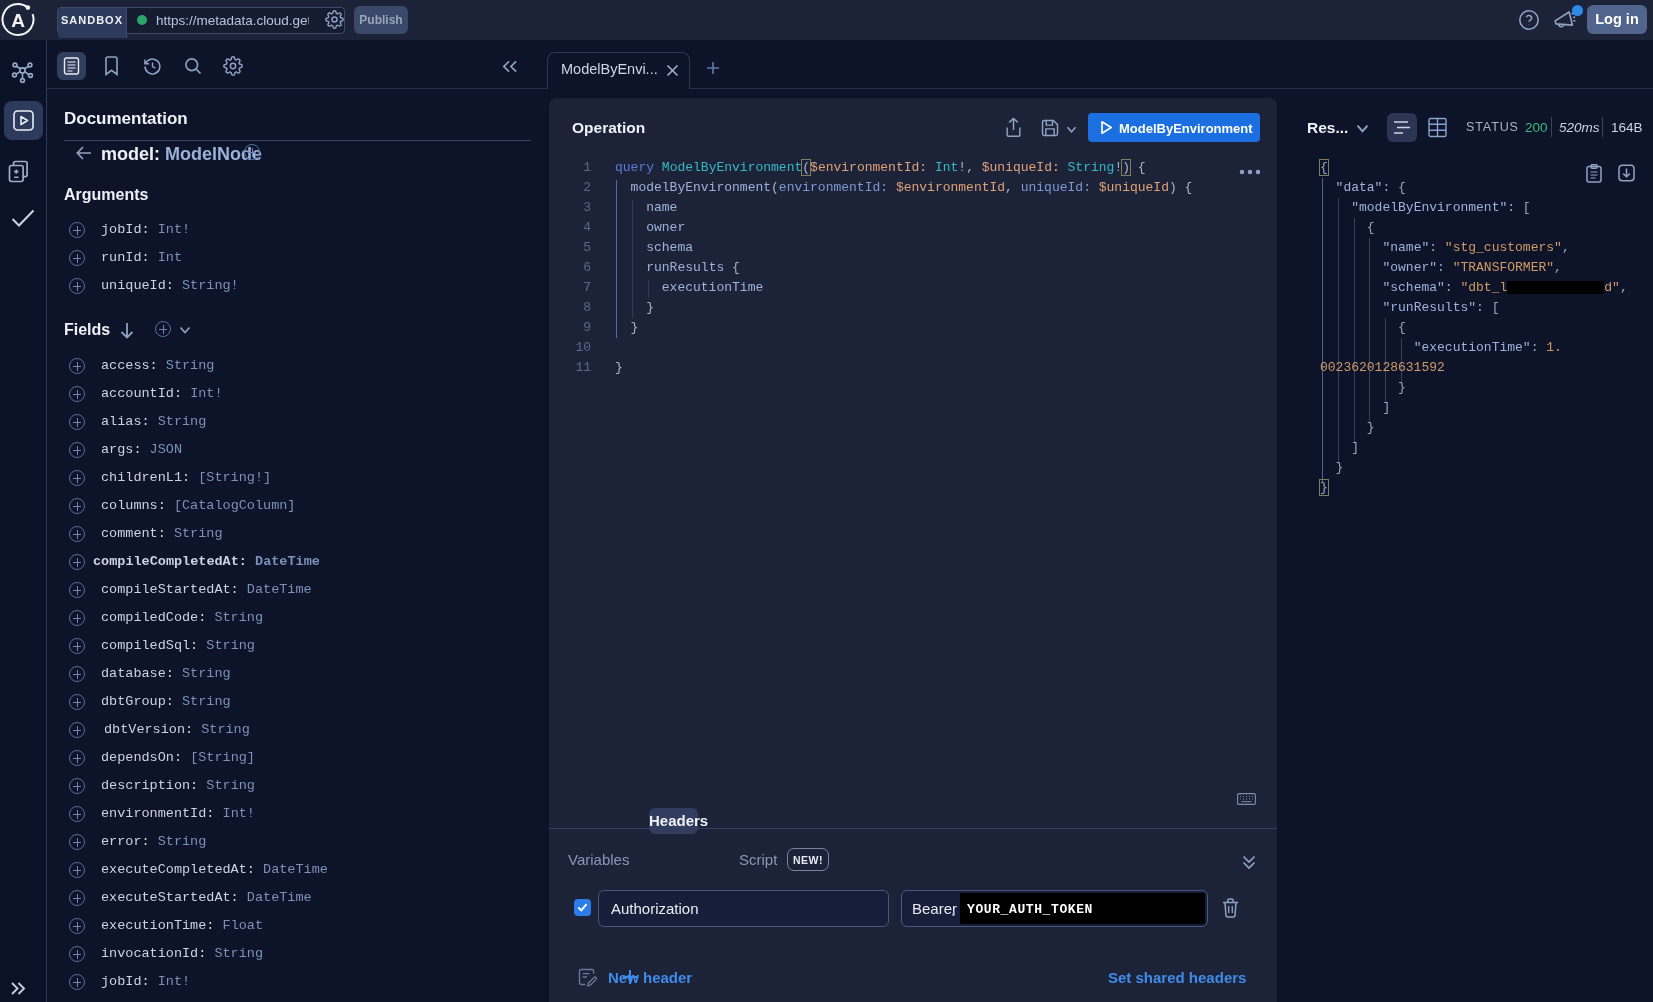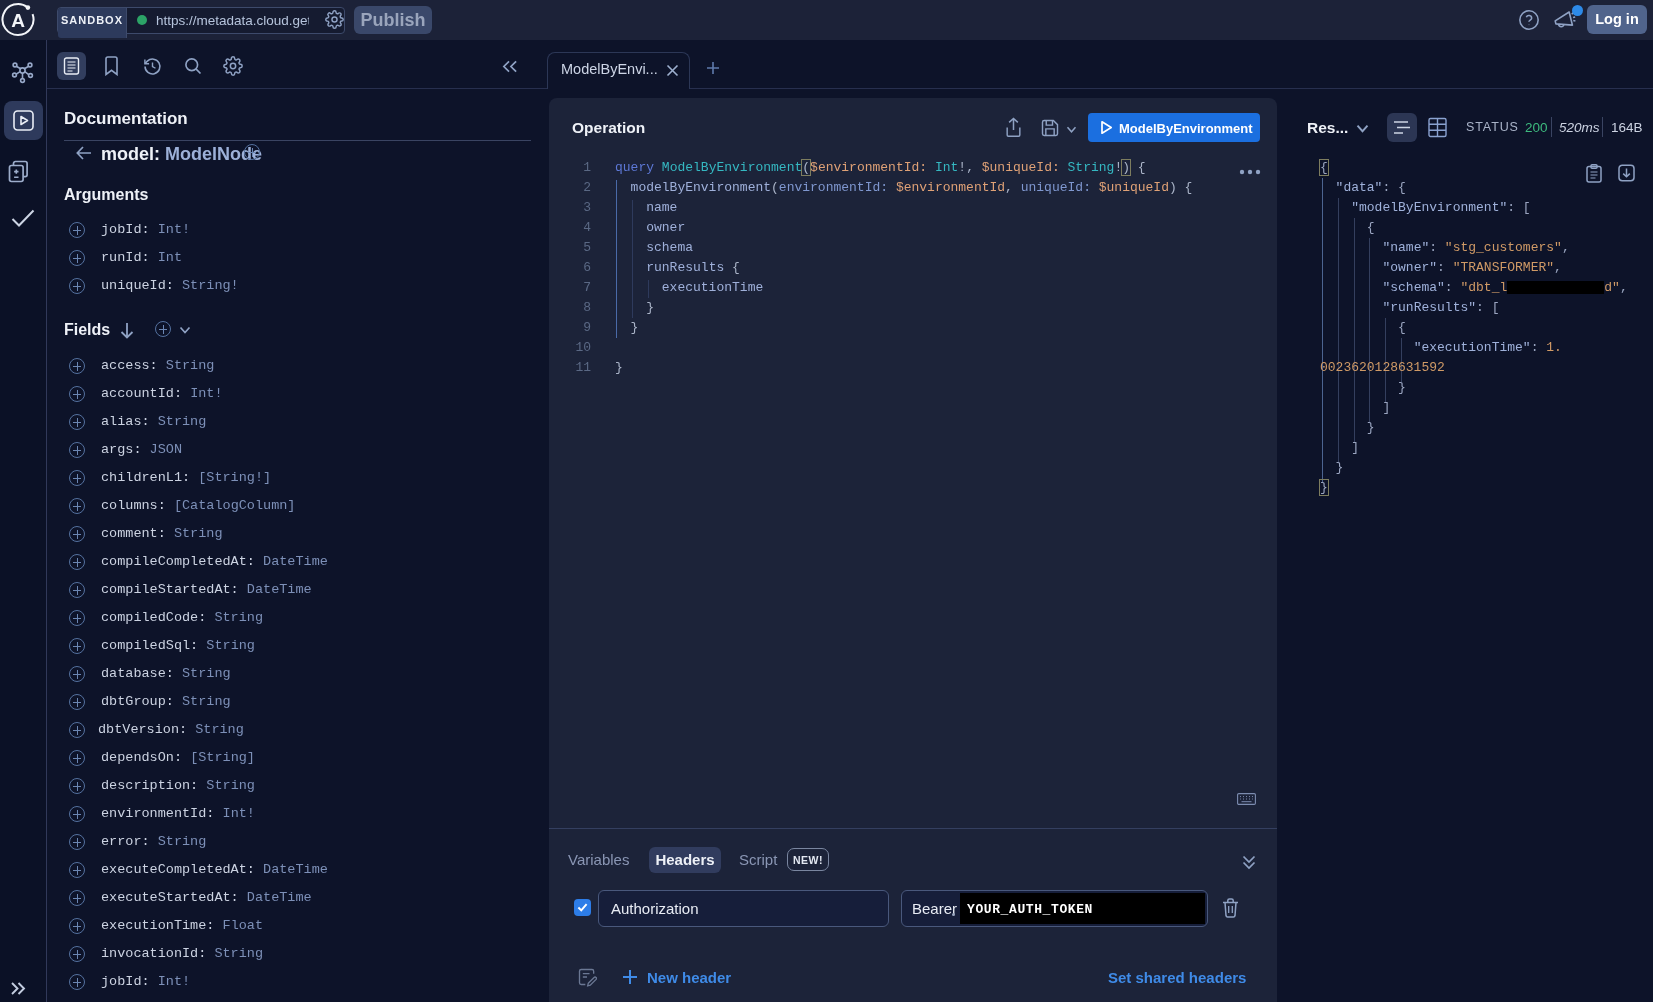--- a/index.html
+++ b/index.html
@@ -70,21 +70,21 @@
 </svg>
 
 <div class="abs" style="left:57px;top:7px;width:288px;height:27px;border:1px solid #3d4a6b;border-radius:4px;background:#151b30;"></div>
 <div class="abs" style="left:58px;top:8px;width:69px;height:30px;background:#2d3a5c;border-radius:3px 0 0 3px;border-right:1px solid #3d4a6b;color:#eef1f7;font-size:11px;font-weight:bold;letter-spacing:1px;line-height:25px;text-align:center;">SANDBOX</div>
 <div class="abs" style="left:137px;top:15px;width:10px;height:10px;border-radius:50%;background:#2ca467;"></div>
 <div class="abs" style="left:156px;top:7px;width:153px;height:27px;line-height:27px;font-size:13.5px;color:#b6c4dc;overflow:hidden;white-space:nowrap;">https://metadata.cloud.get​d</div>
 <svg class="abs icon" style="left:325px;top:10px;" width="19" height="19" viewBox="0 0 24 24" fill="none" stroke="#8fa2c4" stroke-width="1.8">
   <circle cx="12" cy="12" r="3.2"></circle>
   <path d="M19.4 15a1.65 1.65 0 0 0 .33 1.82l.06.06a2 2 0 1 1-2.83 2.83l-.06-.06a1.65 1.65 0 0 0-1.82-.33 1.65 1.65 0 0 0-1 1.51V21a2 2 0 1 1-4 0v-.09A1.65 1.65 0 0 0 9 19.4a1.65 1.65 0 0 0-1.82.33l-.06.06a2 2 0 1 1-2.83-2.83l.06-.06a1.65 1.65 0 0 0 .33-1.82 1.65 1.65 0 0 0-1.51-1H3a2 2 0 1 1 0-4h.09A1.65 1.65 0 0 0 4.6 9a1.65 1.65 0 0 0-.33-1.82l-.06-.06a2 2 0 1 1 2.83-2.83l.06.06a1.65 1.65 0 0 0 1.82.33H9a1.65 1.65 0 0 0 1-1.51V3a2 2 0 1 1 4 0v.09a1.65 1.65 0 0 0 1 1.51 1.65 1.65 0 0 0 1.82-.33l.06-.06a2 2 0 1 1 2.83 2.83l-.06.06a1.65 1.65 0 0 0-.33 1.82V9a1.65 1.65 0 0 0 1.51 1H21a2 2 0 1 1 0 4h-.09a1.65 1.65 0 0 0-1.51 1z"></path>
 </svg>
-<div class="abs" style="left:354px;top:6px;width:78px;height:28px;background:#3a486a;border-radius:6px;color:#9aa5bc;font-size:18px;font-weight:bold;line-height:28px;text-align:center;">Publish</div>
+<div class="abs" style="left:354px;top:6px;width:54px;height:28px;background:#3a486a;border-radius:6px;color:#9aa5bc;font-size:12px;font-weight:bold;line-height:28px;text-align:center;">Publish</div>
 
 <svg class="abs" style="left:1518px;top:9px;" width="22" height="22" viewBox="0 0 24 24" fill="none" stroke="#8fa2c4" stroke-width="1.7">
   <circle cx="12" cy="12" r="10"></circle>
   <path d="M9.1 9a3 3 0 0 1 5.8 1c0 2-3 2.2-3 4"></path>
   <path d="M12 17.2v.3" stroke-width="2.2"></path>
 </svg>
 <svg class="abs" style="left:1552px;top:7px;" width="26" height="26" viewBox="0 0 24 24" fill="none" stroke="#8fa2c4" stroke-width="1.5">
   <g transform="rotate(-14 12 12)">
   <path d="m3 10.6 14.5-4.8v12.4L3 13.4v-2.8z" stroke-linejoin="round"></path>
   <path d="M10.2 15.4a2.5 2.5 0 1 1-4.9-1.3"></path>
@@ -179,33 +179,33 @@
 <div class="abs fieldrow" style="left:101px;top:414px;">alias: <span class="typ">String</span></div>
 <div class="pc" style="left:69px;top:442px;"></div>
 <div class="abs fieldrow" style="left:101px;top:442px;">args: <span class="typ">JSON</span></div>
 <div class="pc" style="left:69px;top:470px;"></div>
 <div class="abs fieldrow" style="left:101px;top:470px;">childrenL1: <span class="typ">[String!]</span></div>
 <div class="pc" style="left:69px;top:498px;"></div>
 <div class="abs fieldrow" style="left:101px;top:498px;">columns: <span class="typ">[CatalogColumn]</span></div>
 <div class="pc" style="left:69px;top:526px;"></div>
 <div class="abs fieldrow" style="left:101px;top:526px;">comment: <span class="typ">String</span></div>
 <div class="pc" style="left:69px;top:554px;"></div>
-<div class="abs fieldrow" style="left:101px;top:554px;">compileCompletedAt: <span class="typ">DateTime</span></div>
+<div class="abs fieldrow" style="left:93px;top:554px;font-weight:bold;">compileCompletedAt: <span class="typ">DateTime</span></div>
 <div class="pc" style="left:69px;top:582px;"></div>
 <div class="abs fieldrow" style="left:101px;top:582px;">compileStartedAt: <span class="typ">DateTime</span></div>
 <div class="pc" style="left:69px;top:610px;"></div>
 <div class="abs fieldrow" style="left:101px;top:610px;">compiledCode: <span class="typ">String</span></div>
 <div class="pc" style="left:69px;top:638px;"></div>
 <div class="abs fieldrow" style="left:101px;top:638px;">compiledSql: <span class="typ">String</span></div>
 <div class="pc" style="left:69px;top:666px;"></div>
 <div class="abs fieldrow" style="left:101px;top:666px;">database: <span class="typ">String</span></div>
 <div class="pc" style="left:69px;top:694px;"></div>
 <div class="abs fieldrow" style="left:101px;top:694px;">dbtGroup: <span class="typ">String</span></div>
 <div class="pc" style="left:69px;top:722px;"></div>
-<div class="abs fieldrow" style="left:98px;top:722px;">dbtVersion: <span class="typ">String</span></div>
+<div class="abs fieldrow" style="left:104px;top:722px;">dbtVersion: <span class="typ">String</span></div>
 <div class="pc" style="left:69px;top:750px;"></div>
 <div class="abs fieldrow" style="left:101px;top:750px;">dependsOn: <span class="typ">[String]</span></div>
 <div class="pc" style="left:69px;top:778px;"></div>
 <div class="abs fieldrow" style="left:101px;top:778px;">description: <span class="typ">String</span></div>
 <div class="pc" style="left:69px;top:806px;"></div>
 <div class="abs fieldrow" style="left:101px;top:806px;text-align:center;">environmentId: <span class="typ">Int!</span></div>
 <div class="pc" style="left:69px;top:834px;"></div>
 <div class="abs fieldrow" style="left:101px;top:834px;">error: <span class="typ">String</span></div>
 <div class="pc" style="left:69px;top:862px;"></div>
 <div class="abs fieldrow" style="left:101px;top:862px;">executeCompletedAt: <span class="typ">DateTime</span></div>
@@ -278,21 +278,21 @@
     <circle cx="19" cy="3" r="2.2" fill="#8fa2c4"></circle>
   </svg>
 
 <svg class="abs" style="left:1237px;top:793px;" width="19" height="12" viewBox="0 0 19 12" fill="none" stroke="#7c8cb0" stroke-width="1.1">
   <rect x="0.6" y="0.6" width="17.8" height="10.8" rx="1.2"></rect>
   <path d="M3 3.6h1M6 3.6h1M9 3.6h1M12 3.6h1M15 3.6h1M3.2 6h0.8M6 6h1M9 6h1M12 6h1M15 6h0.8M4.5 8.7h10" stroke-width="1"></path>
 </svg>
 <div class="abs" style="left:549px;top:828px;width:728px;height:1px;background:#343f60;"></div>
 
 <div class="abs" style="left:568px;top:851px;font-size:15px;color:#8a96b4;">Variables</div>
-<div class="abs" style="left:649px;top:847px;width:72px;height:26px;background:#313c5e;border-radius:6px;color:#eef1f7;font-weight:bold;font-size:15px;text-align:center;line-height:26px;">Headers</div>
+<div class="abs" style="left:649px;top:808px;width:49px;height:26px;background:#313c5e;border-radius:6px;color:#eef1f7;font-weight:bold;font-size:15px;text-align:center;line-height:26px;">Headers</div>
 <div class="abs" style="left:739px;top:851px;font-size:15px;color:#8a96b4;">Script</div>
 <div class="abs" style="left:787px;top:848px;width:42px;height:23px;border:1px solid #7a86a0;border-radius:7px;color:#e3e8f2;font-size:10.5px;font-weight:bold;letter-spacing:0.5px;text-align:center;line-height:22px;">NEW!</div>
 <svg class="abs" style="left:1241px;top:854px;" width="16" height="17" viewBox="0 0 16 17" fill="none" stroke="#8fa2c4" stroke-width="1.7">
   <path d="M2.5 2.5 8 8 13.5 2.5M2.5 8.5 8 14 13.5 8.5"></path>
 </svg>
 
 <div class="abs" style="left:574px;top:899px;width:17px;height:17px;background:#2d7de8;border-radius:4px;"></div>
 <svg class="abs" style="left:577px;top:903px;" width="11" height="9" viewBox="0 0 13 11" fill="none" stroke="#fff" stroke-width="2.4">
   <path d="M1.5 5.5 5 9 11.5 1.5"></path>
 </svg>
@@ -309,21 +309,21 @@
 </svg>
 
 <svg class="abs" style="left:577px;top:967px;" width="20" height="20" viewBox="0 0 24 24" fill="none" stroke="#6b7894" stroke-width="1.6">
   <path d="M20 8V5a2 2 0 0 0-2-2H5a2 2 0 0 0-2 2v14a2 2 0 0 0 2 2h5"></path>
   <path d="M7 8h8M7 12h5"></path>
   <path d="M13.5 19.5 20.5 12.5a1.7 1.7 0 0 1 2.4 2.4L15.9 21.9 12.8 22.6 13.5 19.5Z"></path>
 </svg>
 <svg class="abs" style="left:622px;top:969px;" width="16" height="16" viewBox="0 0 16 16" fill="none" stroke="#3f8be8" stroke-width="2">
   <path d="M8 1v14M1 8h14"></path>
 </svg>
-<div class="abs bluelink" style="left:647px;top:969px;">New header</div>
+<div class="abs bluelink" style="left:608px;top:969px;">New header</div>
 <div class="abs bluelink" style="left:1108px;top:969px;">Set shared headers</div>
 
 <div class="abs" style="left:1307px;top:119px;font-size:15.5px;font-weight:bold;color:#eef1f7;">Res...</div>
 <svg class="abs" style="left:1355px;top:124px;" width="15" height="10" viewBox="0 0 12 9" fill="none" stroke="#8fa2c4" stroke-width="1.7">
   <path d="M1.5 1.5 6 6.5 10.5 1.5"></path>
 </svg>
 <div class="abs" style="left:1387px;top:113px;width:30px;height:29px;background:#2c3654;border-radius:6px;"></div>
 <svg class="abs" style="left:1393px;top:120px;" width="18" height="15" viewBox="0 0 18 15" fill="none" stroke="#cdd5e4" stroke-width="1.7">
   <path d="M1 2h14M4 7.5h13M1 13h9"></path>
 </svg>

